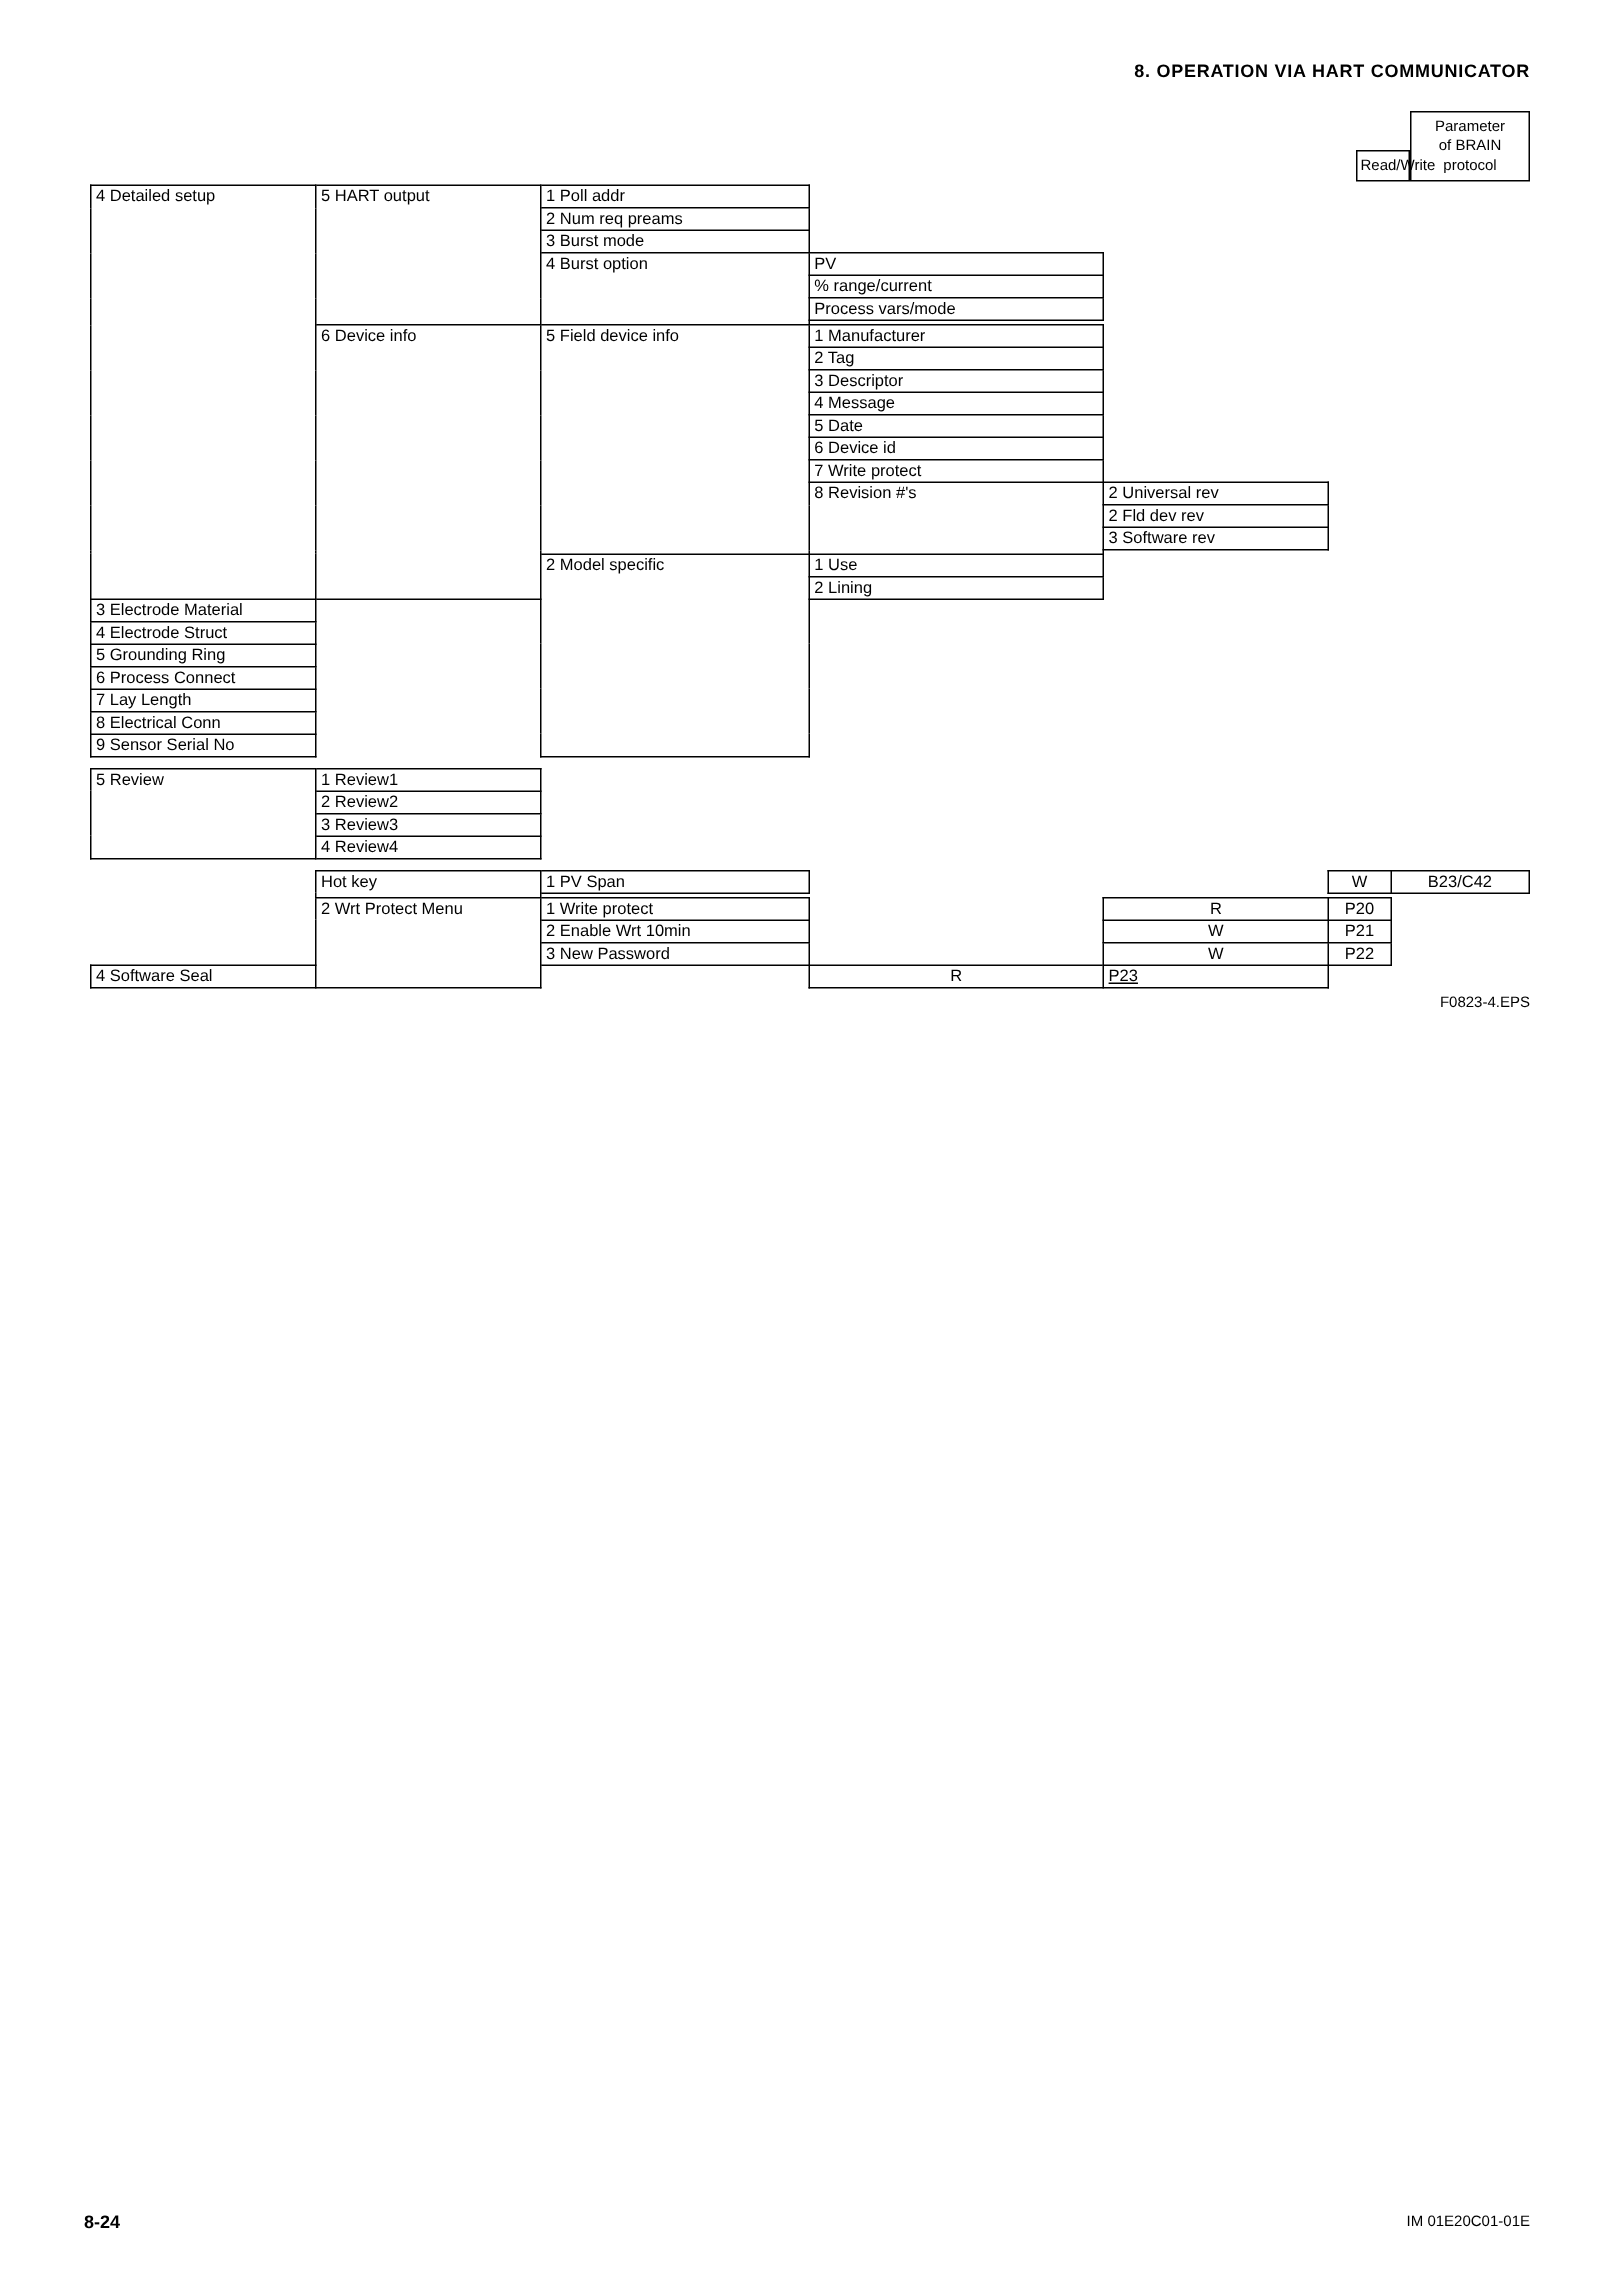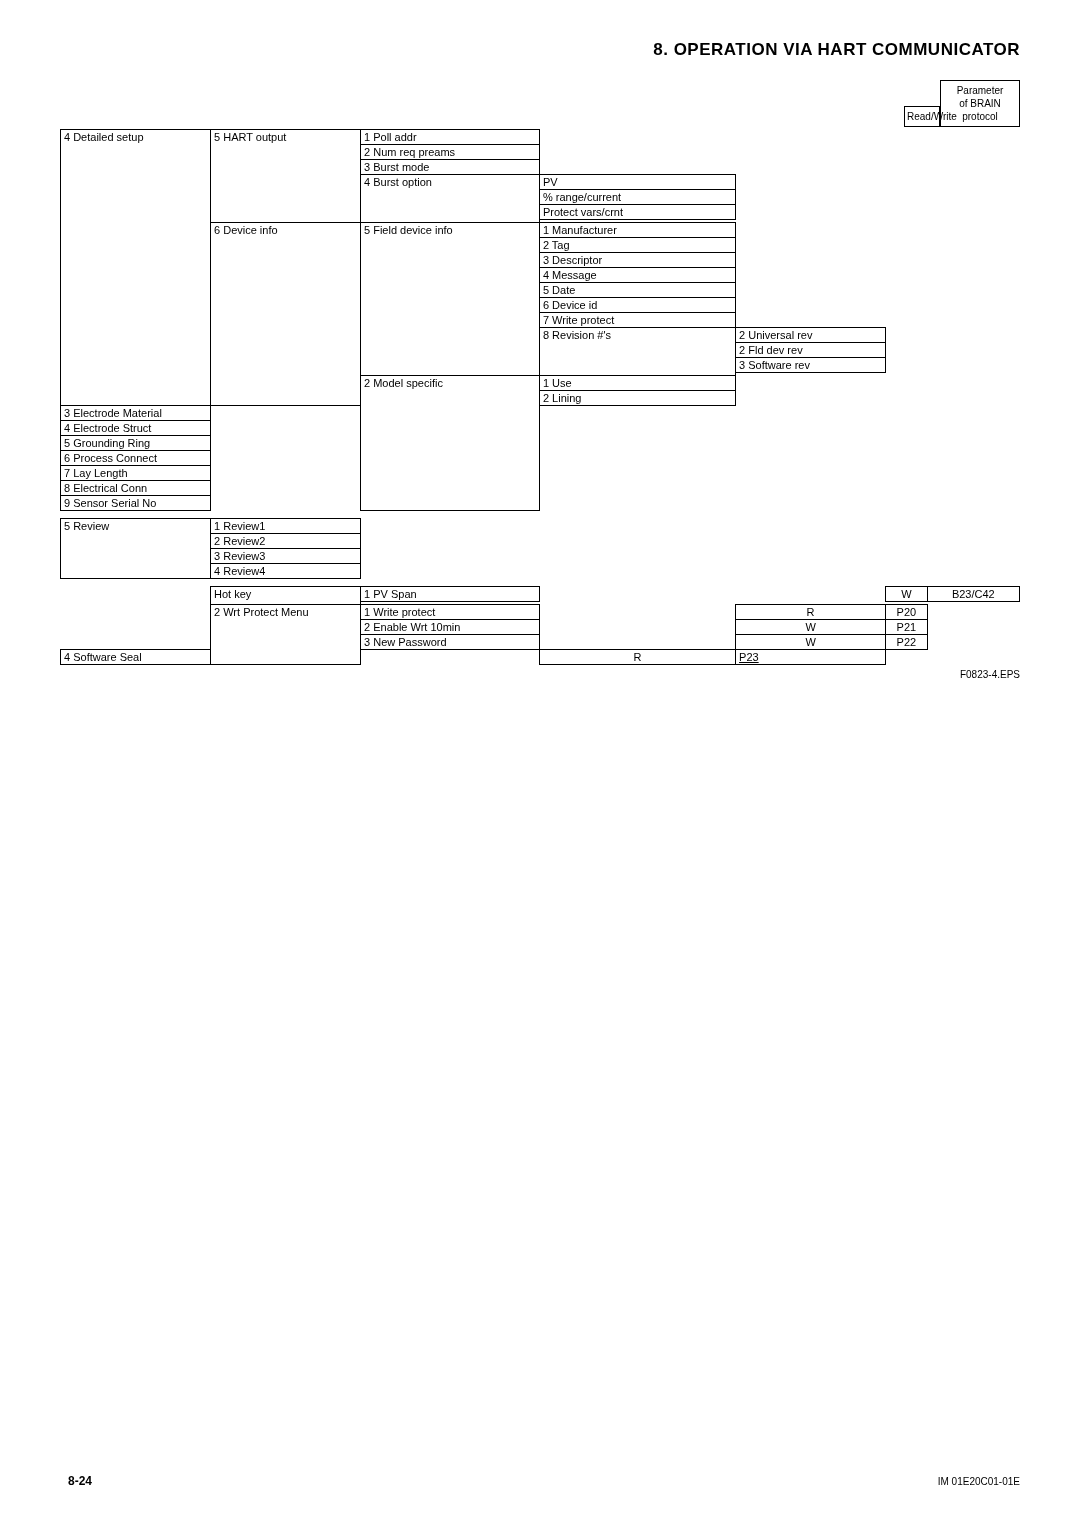--- a/index.html
+++ b/index.html
@@ -16,35 +16,35 @@
     .page {
       width: 1080px;
       min-height: 1528px;
       padding: 40px 60px;
       position: relative;
     }
 
     .page-header {
       text-align: right;
       font-weight: bold;
-      font-size: 17px;
+      font-size: 12px;
       margin-bottom: 20px;
       letter-spacing: 0.5px;
     }
 
     
     .bordered {
       border: 1px solid #000;
     }
 
     
     .page-footer {
       position: absolute;
       bottom: 40px;
-      left: 68px;
+      left: 56px;
       right: 60px;
       display: flex;
       justify-content: space-between;
       align-items: center;
       font-size: 11px;
     }
 
     .structure-table {
       width: 100%;
       border-collapse: collapse;
@@ -155,21 +155,21 @@
       <tr>
         <td class="bordered">
           <span>% range/current</span>
         </td>
         <td></td>
         <td></td>
         <td></td>
       </tr>
       <tr>
         <td class="bordered">
-          <span>Protect vars/crnt</span>
+          <span>Process vars/mode</span>
         </td>
         <td></td>
         <td></td>
         <td></td>
       </tr>
       <tr>
         <td></td>
         <td></td>
         <td></td>
         <td></td>

